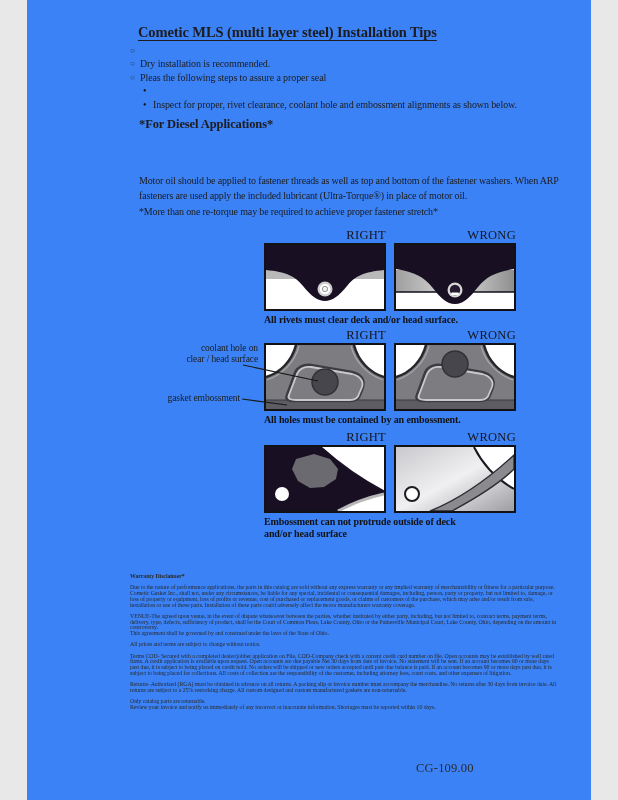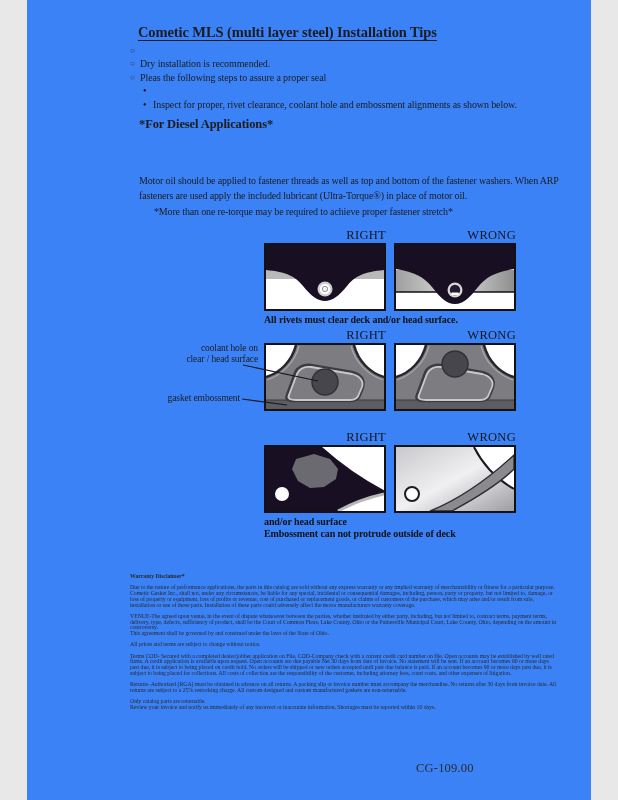--- a/index.html
+++ b/index.html
@@ -17,21 +17,21 @@
   
   .tips{left:103px;top:44px;width:436px;font-size:10px;line-height:13.4px;letter-spacing:-0.1px;}
   .tip-row{display:flex;}
   .tip-bullet{width:7px;margin-right:3px;font-size:8px;line-height:13.4px;color:#333;}
   .sub{margin-left:13px;}
   .sub .tip-bullet{font-size:10px;color:#111;}
   
   .diesel-heading{left:112px;top:117px;font-size:12.5px;font-weight:bold;letter-spacing:-0.1px;}
   .diesel-p1{left:112px;top:137px;width:432px;font-size:10px;line-height:14.6px;letter-spacing:-0.15px;margin-top:37px;}
   .diesel-p2{left:112px;top:167px;width:432px;font-size:10px;line-height:14.6px;letter-spacing:-0.15px;}
-  .diesel-p3{left:112px;top:206px;width:440px;font-size:10px;letter-spacing:-0.15px;margin-left:15px;}
+  .diesel-p3{left:112px;top:206px;width:440px;font-size:10px;letter-spacing:-0.15px;}
   
   .rw-label{width:122px;text-align:right;font-size:12.5px;color:#15151a;letter-spacing:0.3px;}
   .dbox{width:118px;height:64px;border:2px solid #111116;background:#fff;display:block;}
   .caption{font-size:10px;font-weight:bold;color:#111;letter-spacing:-0.1px;line-height:12px;}
   .anno{font-size:9.5px;color:#1c1c1e;text-align:right;line-height:11px;letter-spacing:-0.1px;}
   .leader{pointer-events:none;z-index:6;}
   
   .warranty{left:103px;top:574px;width:427px;font-size:5.8px;line-height:5.75px;color:#2a2a2c;letter-spacing:-0.05px;}
   .warranty .wp{margin:0 0 5.5px 0;}
   .warranty .wh{font-weight:bold;margin:0 0 5.5px 0;}
@@ -141,20 +141,21 @@
     <path d="M118,0 H88 C92,16 104,28 118,32 Z" fill="#ffffff"></path>
     <path d="M88,0 C92,16 104,28 118,32" stroke="#26262b" stroke-width="2.5" fill="none"></path>
     <path d="M85,1 C89,17 102,30 117,35" stroke="#a8a8ac" stroke-width="1.2" fill="none"></path>
     <rect y="55" width="118" height="9" fill="#5c5c62"></rect>
     <line x1="0" y1="55" x2="118" y2="55" stroke="#3a3a40" stroke-width="1"></line>
     <path d="M21,50 L29,28 C31,22 38,19 45,20 L86,27 C95,29 99,35 97,42 L94,50 C93,54 89,56 84,56 L29,56 C23,56 19,55 21,50 Z" fill="none" stroke="#3c3c42" stroke-width="2.6"></path>
     <path d="M23,50 L31,29 C33,24 39,21 45,22 L86,29 C94,31 98,36 96,42 L93,49 C92,53 88,55 84,55 L30,55 C25,55 21,54 23,50 Z" fill="none" stroke="#c9c9cc" stroke-width="1.8"></path>
     <circle cx="59" cy="19" r="13" fill="#46464c" stroke="#313137" stroke-width="1.5"></circle>
   </svg>
 
+  <div class="abs caption" style="left:237px;top:414px;width:290px;">All holes must be contained by an embossment.</div>
 
   <div class="abs rw-label" style="left:237px;top:430px;">RIGHT</div>
   <div class="abs rw-label" style="left:367px;top:430px;">WRONG</div>
 
   <svg class="abs dbox" style="left:237px;top:445px;" viewBox="0 0 118 64">
     <rect width="118" height="64" fill="#ffffff"></rect>
     <path d="M0,0 L55,0 C75,18 95,32 118,44 L118,47 C100,51 85,57 72,64 L0,64 Z" fill="#181022"></path>
     <path d="M55,0 C75,18 95,32 118,44" stroke="#181022" stroke-width="1.5" fill="none"></path>
     <path d="M118,47 C100,51 85,57 72,64" stroke="#b8b8b8" stroke-width="3" fill="none"></path>
     <path d="M30,12 L48,7 L64,12 L72,22 L70,32 L58,40 L44,41 L32,34 L26,22 Z" fill="#6a6a70"></path>
@@ -170,22 +171,22 @@
       </linearGradient>
     </defs>
     <rect width="118" height="64" fill="#ffffff"></rect>
     <path d="M0,0 L78,0 C88,20 104,34 118,42 L118,64 L0,64 Z" fill="url(#grad-emboss-wrong)"></path>
     <path d="M78,0 C88,20 104,34 118,42" stroke="#19191f" stroke-width="2" fill="none"></path>
     <path d="M118,8 C92,32 64,52 34,64 L56,64 C82,50 106,34 118,22 Z" fill="#8a8a8f" stroke="#2c2c32" stroke-width="1.4"></path>
     <circle cx="16" cy="47" r="7" fill="#ffffff" stroke="#1c1c22" stroke-width="2"></circle>
   </svg>
 
   <div class="abs caption" style="left:237px;top:516px;width:240px;">
+    <div>Embossment can not protrude outside of deck</div>
     <div>and/or head surface</div>
-    <div>Embossment can not protrude outside of deck</div>
   </div>
 
   <div class="abs warranty">
     <p class="wh">Warranty Disclaimer*</p>
     <p class="wp">Due to the nature of performance applications, the parts in this catalog are sold without any express warranty or any implied warranty of merchantability or fitness for a particular purpose.  Cometic Gasket Inc., shall not, under any circumstances, be liable for any special, incidental or consequential damages, including, person, party or property, but not limited to, damage, or loss of property or equipment, loss of profits or revenue, cost of purchased or replacement goods, or claims of customers of the purchase, which may arise and/or result from sale, installation or use of these parts.  Installation of these parts could adversely affect the motor manufacturers warranty coverage.</p>
     <p class="tight">VENUE-The agreed upon venue, in the event of dispute whatsoever between the parties, whether instituted by either party, including, but not limited to, contract terms, payment terms, delivery, type, defects, sufficiency of product, shall be the Court of Common Pleas, Lake County, Ohio or the Painesville Municipal Court, Lake County, Ohio, depending on the amount in controversy.</p>
     <p class="wp">This agreement shall be governed by and construed under the laws of the State of Ohio.</p>
     <p class="wp">All prices and terms are subject to change without notice.</p>
     <p class="wp">Terms COD- Secured with a completed dealer/jobber application on File, COD-Company check with a current credit card number on file.  Open accounts may be established by well rated firms.  A credit application is available upon request.  Open accounts are due payable Net 30 days from date of invoice.  No statement will be sent.  If an account becomes 60 or more days past due, it is subject to being placed on credit hold.  No orders will be shipped or new orders accepted until past due balance is paid.  If an account becomes 90 or more days past due, it is subject to being placed for collections.  All costs of collection are the responsibility of the customer, including attorney fees, court costs, and other expenses of litigation.</p>
     <p class="wp">Returns- Authorized (RGA) must be obtained in advance on all returns.  A packing slip or invoice number must accompany the merchandise.  No returns after 30 days from invoice date.  All returns are subject to a 25% restocking charge.  All custom designed and custom manufactured gaskets are non-returnable.</p>

